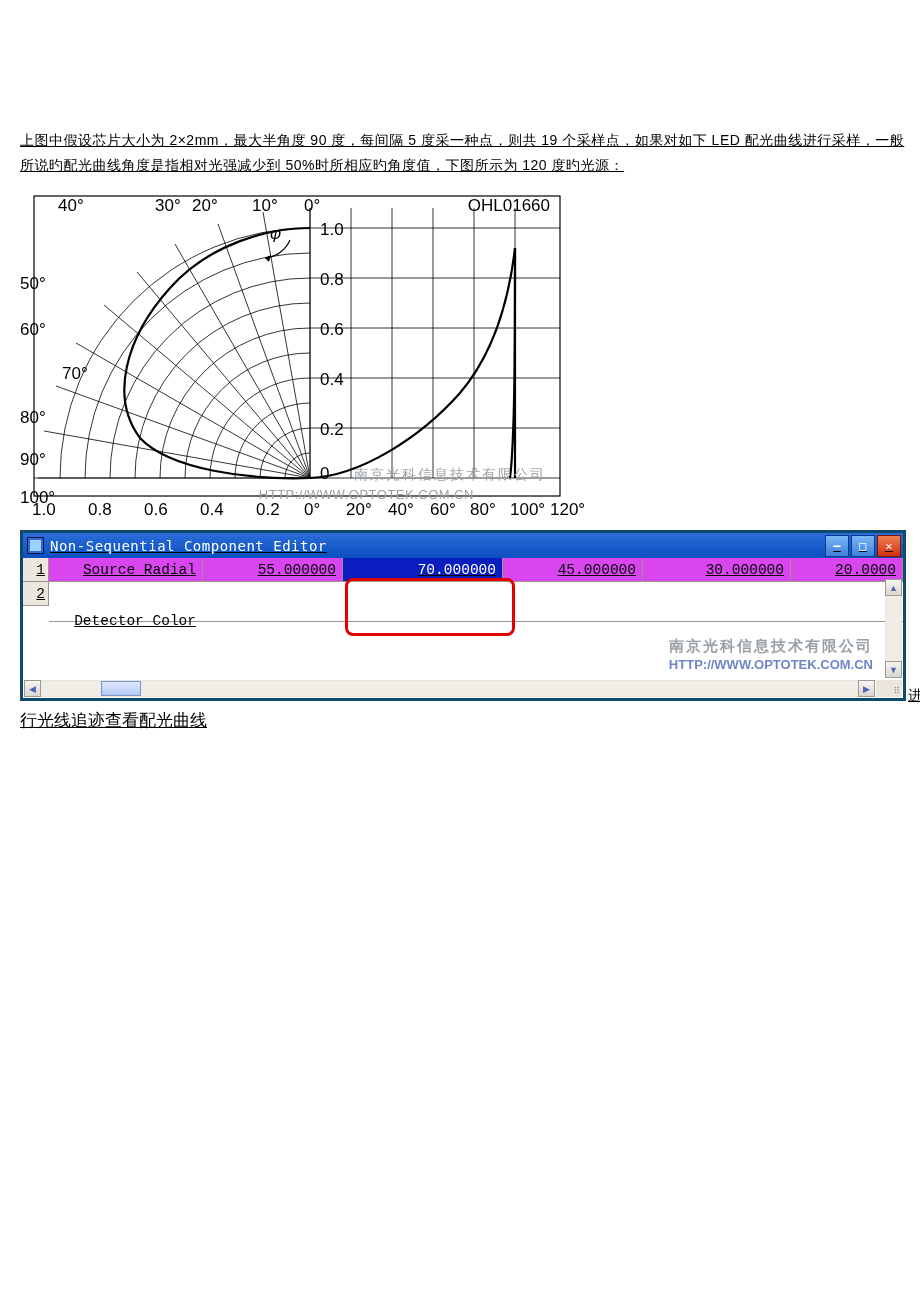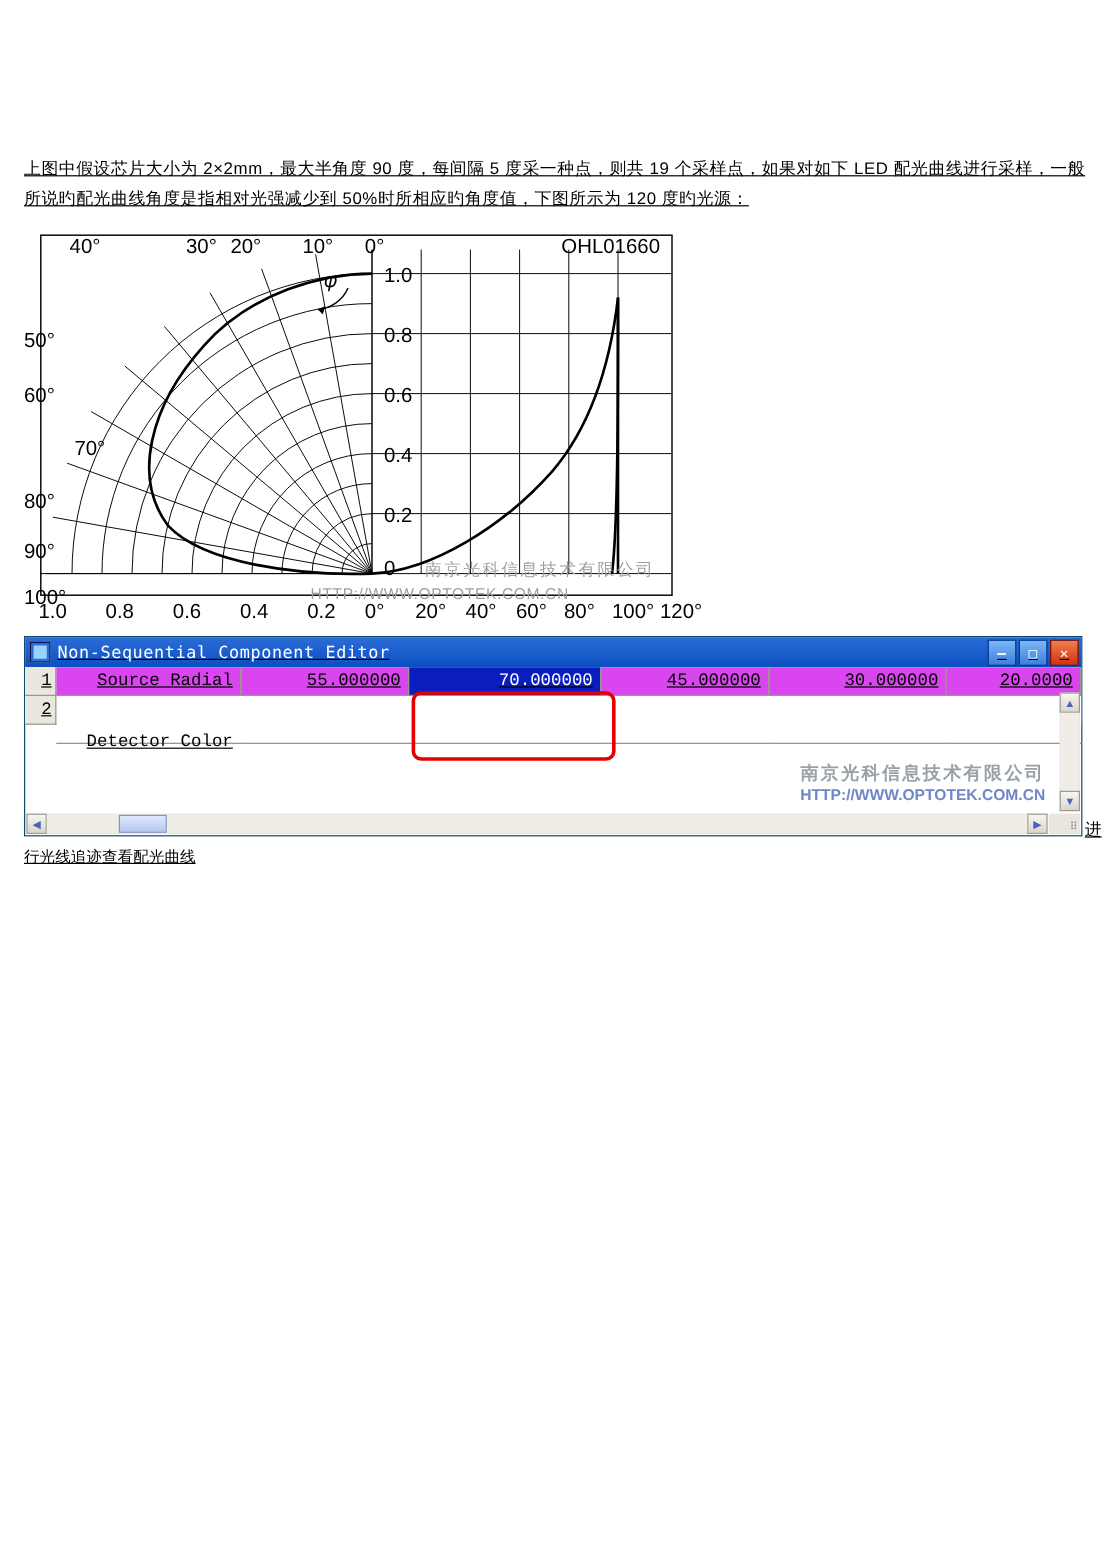--- a/index.html
+++ b/index.html
@@ -39,21 +39,21 @@
     font-family: Arial, sans-serif;
   }
   .ohlabel { right: 24px; top: 8px; font-size: 11px; }
   .wm-cn { position: absolute; right: 28px; bottom: 34px; color: #9aa1a6; font-size: 14px; letter-spacing: 2px; }
   .wm-url { position: absolute; right: 100px; bottom: 16px; color: #9aa1a6; font-size: 13px; letter-spacing: .5px; }
   
   .editor {
     position: relative;
     width: 884px;
     height: 165px;
-    border: 1px solid #0c4a6e;
+    border: 3px solid #0c4a6e;
     margin-bottom: 4px;
   }
   .titlebar {
     display: flex;
     align-items: center;
     height: 25px;
     background: linear-gradient(#2b6cd8,#0b4fc0);
     color: #fff;
     font-family: "SimSun", monospace;
     font-size: 14px;
@@ -169,21 +169,21 @@
     position:absolute; right:1px; bottom:1px; width:26px; height:17px;
     background:#e9e6dd; font-size:9px; color:#888;
     display:flex; align-items:flex-end; justify-content:flex-end; padding:1px 2px;
     box-sizing:border-box;
   }
   .trailing-char {
     display:inline-block; vertical-align: bottom; margin-left: 2px;
   }
   .section-title {
     margin: 4px 0 24px 0;
-    font-size: 13px;
+    font-size: 17px;
   }
   .para3 {
     margin: 0 0 300px 0;
   }
 </style>
 </head>
 <body>
 
 <div class="page">
 

